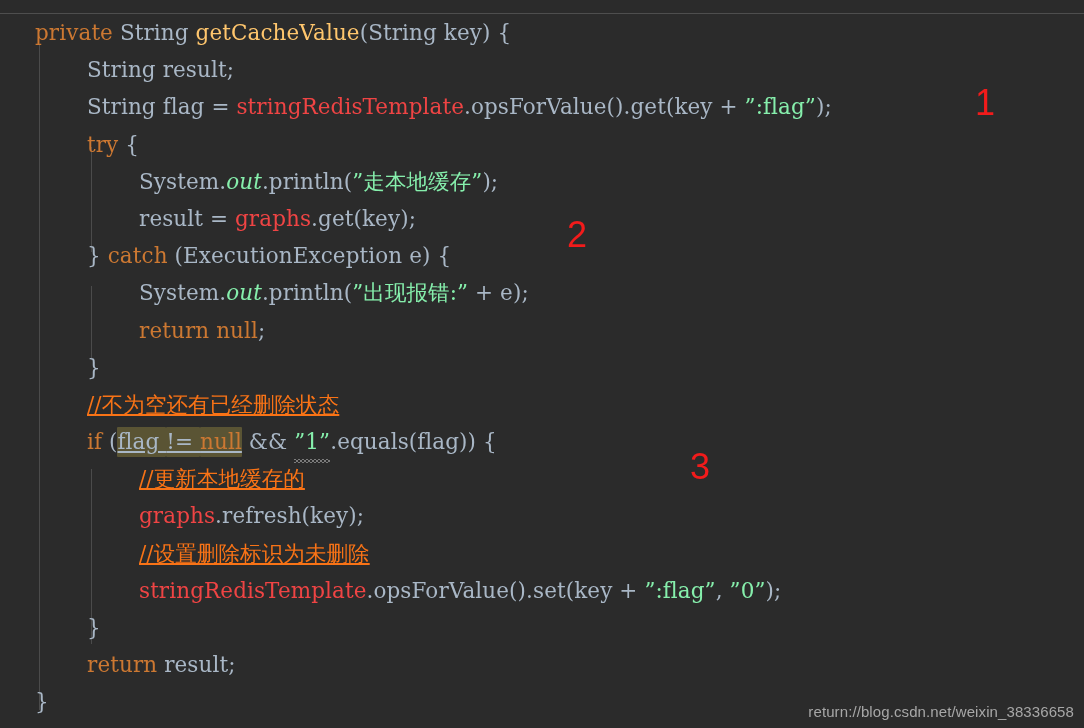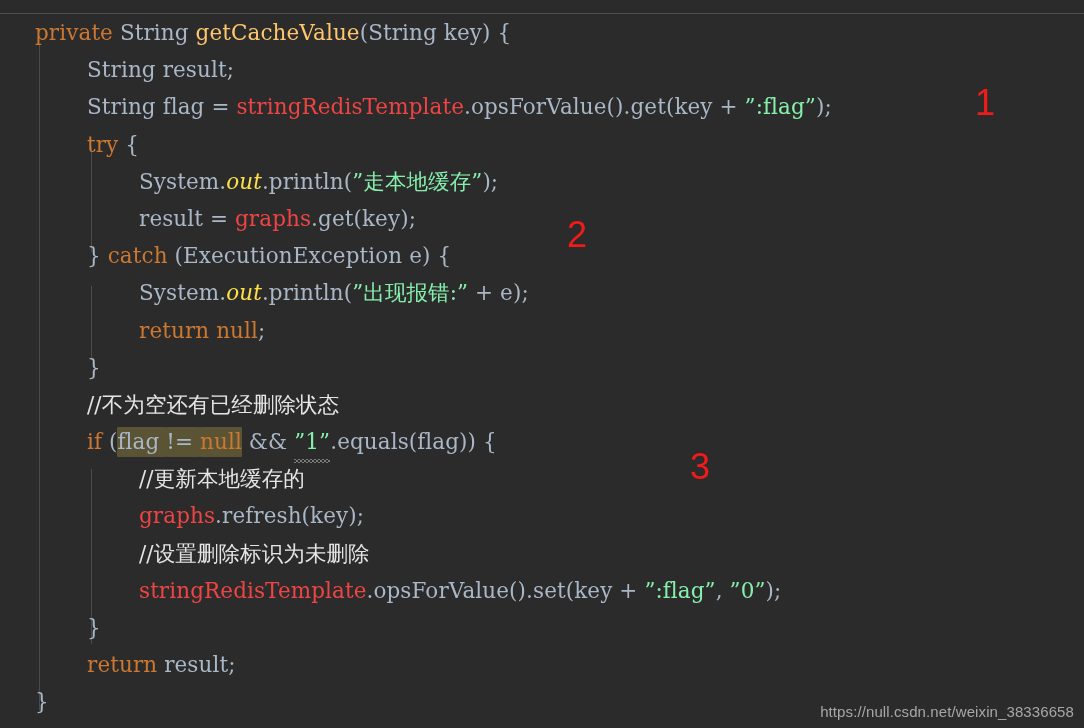--- a/index.html
+++ b/index.html
@@ -62,30 +62,31 @@
     display: block;
     height: 37.2px;
     padding-left: 35px;
   }
 
   
   .kw   { color: #cc7832; }                 
   .typ  { color: #a9b7c6; }                 
   .mth  { color: #ffc66d; }                 
   .fld  { color: #ef4444; }                 
-  .sfld { color: #fde047; font-style: italic; }  
+  .sfld { color: #86efac; font-style: italic; }  
   .str  { color: #86efac; }                 
   .txt  { color: #a9b7c6; }                 
-  .cmt  { color: #e5e5e5; }                 
+  .cmt  { color: #f97316; text-decoration: underline; }                 
 
   
   .sel {
     background: #5a5434;
     border-radius: 1px;
     padding: 2px 0 3px 0;
+    text-decoration: underline;
   }
 
   
   .wavy {
     position: relative;
     display: inline-block;
   }
   .wavy::after {
     content: "";
     position: absolute;
@@ -141,15 +142,15 @@
       </div>
     <pre class="code" id="code"><span class="line" style="padding-left: 35px;"><span class="kw">private</span><span class="txt"> </span><span class="typ">String</span><span class="txt"> </span><span class="mth">getCacheValue</span><span class="txt">(String key) {</span></span><span class="line" style="padding-left: 87px;"><span class="txt">String result;</span></span><span class="line" style="padding-left: 87px;"><span class="txt">String flag = </span><span class="fld">stringRedisTemplate</span><span class="txt">.opsForValue().get(key + </span><span class="str">”:flag”</span><span class="txt">);</span></span><span class="line" style="padding-left: 87px;"><span class="kw">try</span><span class="txt"> {</span></span><span class="line" style="padding-left: 139px;"><span class="txt">System.</span><span class="sfld">out</span><span class="txt">.println(</span><span class="str">”走本地缓存”</span><span class="txt">);</span></span><span class="line" style="padding-left: 139px;"><span class="txt">result = </span><span class="fld">graphs</span><span class="txt">.get(key);</span></span><span class="line" style="padding-left: 87px;"><span class="txt">} </span><span class="kw">catch</span><span class="txt"> (ExecutionException e) {</span></span><span class="line" style="padding-left: 139px;"><span class="txt">System.</span><span class="sfld">out</span><span class="txt">.println(</span><span class="str">”出现报错:”</span><span class="txt"> + e);</span></span><span class="line" style="padding-left: 139px;"><span class="kw">return</span><span class="txt"> </span><span class="kw">null</span><span class="txt">;</span></span><span class="line" style="padding-left: 87px;"><span class="txt">}</span></span><span class="line" style="padding-left: 87px;"><span class="cmt">//不为空还有已经删除状态</span></span><span class="line" style="padding-left: 87px;"><span class="kw">if</span><span class="txt"> (</span><span class="sel"><span class="txt">flag </span></span><span class="sel"><span class="txt">!= </span></span><span class="sel"><span class="kw">null</span></span><span class="txt"> &amp;&amp; </span><span class="wavy"><span class="str">”1”</span></span><span class="txt">.equals(flag)) {</span></span><span class="line" style="padding-left: 139px;"><span class="cmt">//更新本地缓存的</span></span><span class="line" style="padding-left: 139px;"><span class="fld">graphs</span><span class="txt">.refresh(key);</span></span><span class="line" style="padding-left: 139px;"><span class="cmt">//设置删除标识为未删除</span></span><span class="line" style="padding-left: 139px;"><span class="fld">stringRedisTemplate</span><span class="txt">.opsForValue().set(key + </span><span class="str">”:flag”</span><span class="txt">, </span><span class="str">”0”</span><span class="txt">);</span></span><span class="line" style="padding-left: 87px;"><span class="txt">}</span></span><span class="line" style="padding-left: 87px;"><span class="kw">return</span><span class="txt"> result;</span></span><span class="line" style="padding-left: 35px;"><span class="txt">}</span></span></pre>
   </div>
 
   <div id="annotations-layer">
       <div class="annotation" style="left: 975px; top: 85px; color: rgb(242, 27, 27);">1</div>
       <div class="annotation" style="left: 567px; top: 217px; color: rgb(242, 27, 27);">2</div>
       <div class="annotation" style="left: 690px; top: 449px; color: rgb(242, 27, 27);">3</div>
     </div>
 
-  <div class="watermark">https://null.csdn.net/weixin_38336658</div>
+  <div class="watermark">return://blog.csdn.net/weixin_38336658</div>
 
 </div>
 
 </body></html>

